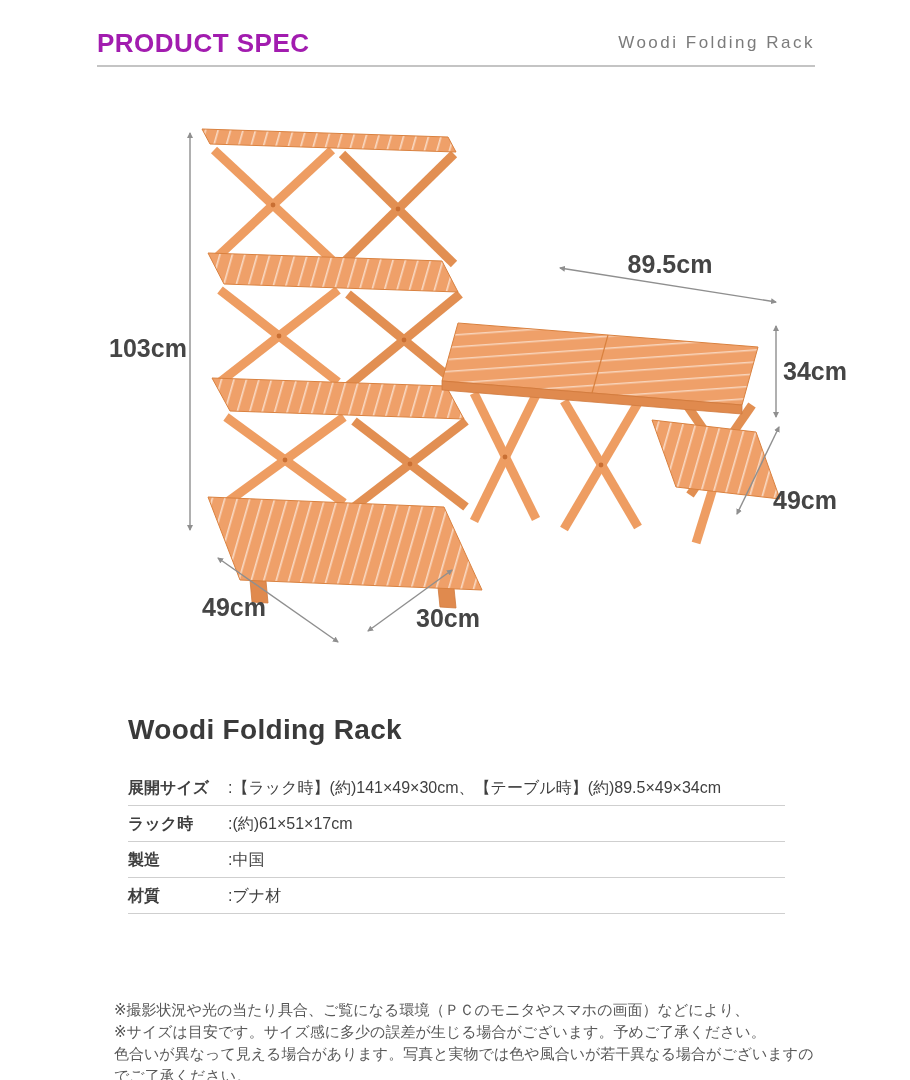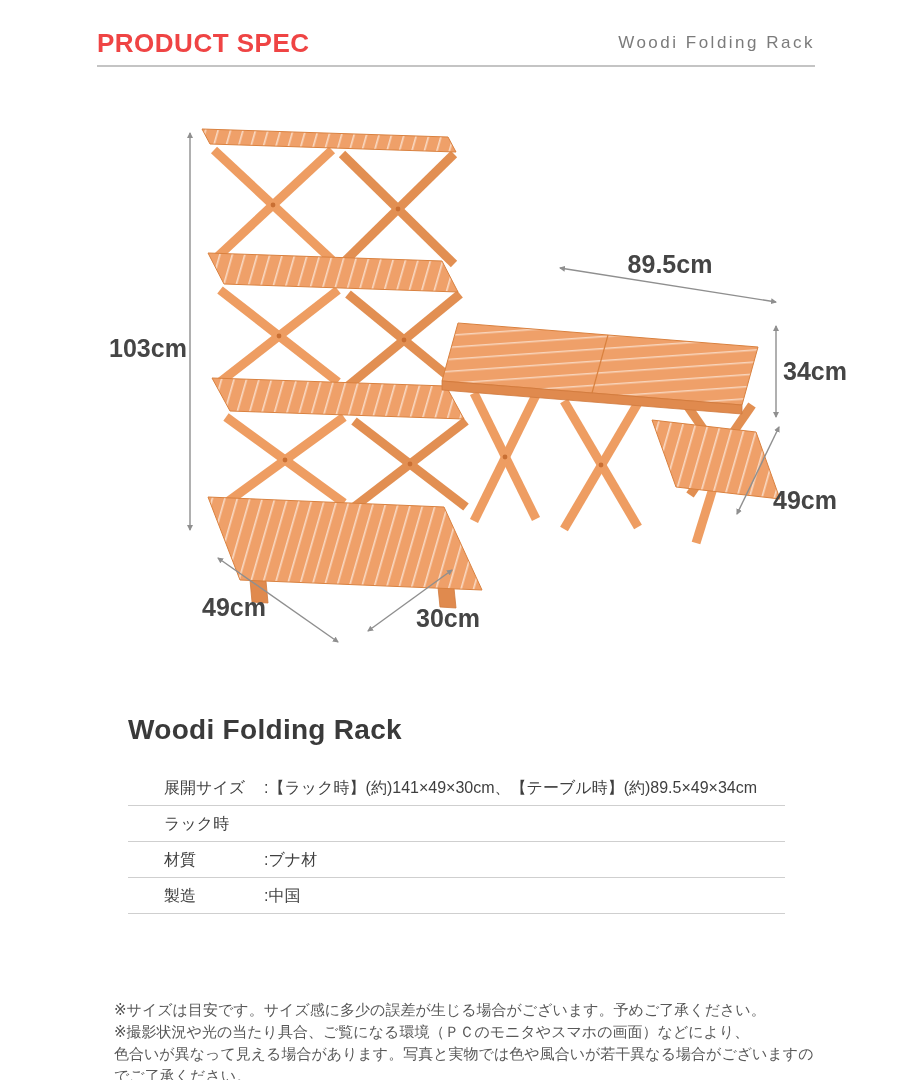--- a/index.html
+++ b/index.html
@@ -4,41 +4,41 @@
 <style>
   html,body{margin:0;padding:0;background:#ffffff;}
   body{
     width:910px;height:1080px;position:relative;overflow:hidden;
     font-family:"Liberation Sans","DejaVu Sans",sans-serif;
     -webkit-font-smoothing:antialiased;
   }
   .abs{position:absolute;}
 
   
-  .hdr-title{left:97px;top:28px;font-size:26px;font-weight:800;color:#ef4444;letter-spacing:0.5px;}
+  .hdr-title{left:97px;top:28px;font-size:26px;font-weight:800;color:#a21caf;letter-spacing:0.5px;}
   .hdr-product{top:33px;right:95px;font-size:17px;font-weight:400;color:#7b7b7b;letter-spacing:2.5px;}
   .hdr-rule{left:97px;top:65px;width:718px;height:2px;background:#c4c4c4;}
 
   
   .figure{left:90px;top:95px;width:790px;height:565px;}
   .dim{stroke:#8f8f8f;stroke-width:1.4;fill:none;marker-start:url(#arr);marker-end:url(#arr);}
   .dimtext{font-family:"Liberation Sans","DejaVu Sans",sans-serif;font-size:25px;font-weight:bold;fill:#454545;}
   .xbar{stroke:#ee9d62;stroke-width:9;stroke-linecap:butt;}
   .xbar-back{stroke:#e28f52;}
   .shelf{fill:url(#wood-v);stroke:#d9813f;stroke-width:1;stroke-linejoin:round;}
   .plank{fill:url(#wood-h);stroke:#d9813f;stroke-width:1;stroke-linejoin:round;}
   .edge{fill:#e08a4e;stroke:#d07a3e;stroke-width:0.8;}
   .bolt{fill:#c96f33;}
 
   
   .prod-title{left:128px;top:714px;font-size:28px;font-weight:700;color:#3a3a3a;letter-spacing:0.3px;}
   .spec-table{left:128px;top:770px;width:657px;}
   .spec-row{display:flex;align-items:flex-start;padding:9px 0 9px 0;border-bottom:1px solid #cfcfcf;
             font-size:16px;line-height:17px;color:#3f3f3f;}
-  .spec-label{width:100px;flex:0 0 100px;font-weight:400;margin-left:36px;}
+  .spec-label{width:100px;flex:0 0 100px;font-weight:700;}
   .spec-value{flex:1;}
 
   
   .notes{left:114px;top:999px;width:710px;font-size:15px;line-height:22px;color:#585858;}
 </style>
 </head>
 <body>
 
 <div class="abs hdr-title">PRODUCT SPEC</div>
 <div class="abs hdr-product">Woodi Folding Rack</div>
@@ -145,28 +145,29 @@
 
 <div class="abs prod-title">Woodi Folding Rack</div>
 
 <div class="abs spec-table">
   <div class="spec-row">
     <span class="spec-label">展開サイズ</span>
     <span class="spec-value">:【ラック時】(約)141×49×30cm、【テーブル時】(約)89.5×49×34cm</span>
   </div>
   <div class="spec-row">
     <span class="spec-label">ラック時</span>
+    <span class="spec-value">:(約)61×51×17cm</span>
+  </div>
+  <div class="spec-row">
+    <span class="spec-label">製造</span>
+    <span class="spec-value">:中国</span>
   </div>
   <div class="spec-row">
     <span class="spec-label">材質</span>
     <span class="spec-value">:ブナ材</span>
   </div>
-  <div class="spec-row">
-    <span class="spec-label">製造</span>
-    <span class="spec-value">:中国</span>
-  </div>
 </div>
 
 <div class="abs notes">
+  <div>※撮影状況や光の当たり具合、ご覧になる環境（ＰＣのモニタやスマホの画面）などにより、</div>
   <div>※サイズは目安です。サイズ感に多少の誤差が生じる場合がございます。予めご了承ください。</div>
-  <div>※撮影状況や光の当たり具合、ご覧になる環境（ＰＣのモニタやスマホの画面）などにより、</div>
   <div>色合いが異なって見える場合があります。写真と実物では色や風合いが若干異なる場合がございますのでご了承ください。</div>
 </div>
 
 </body></html>

